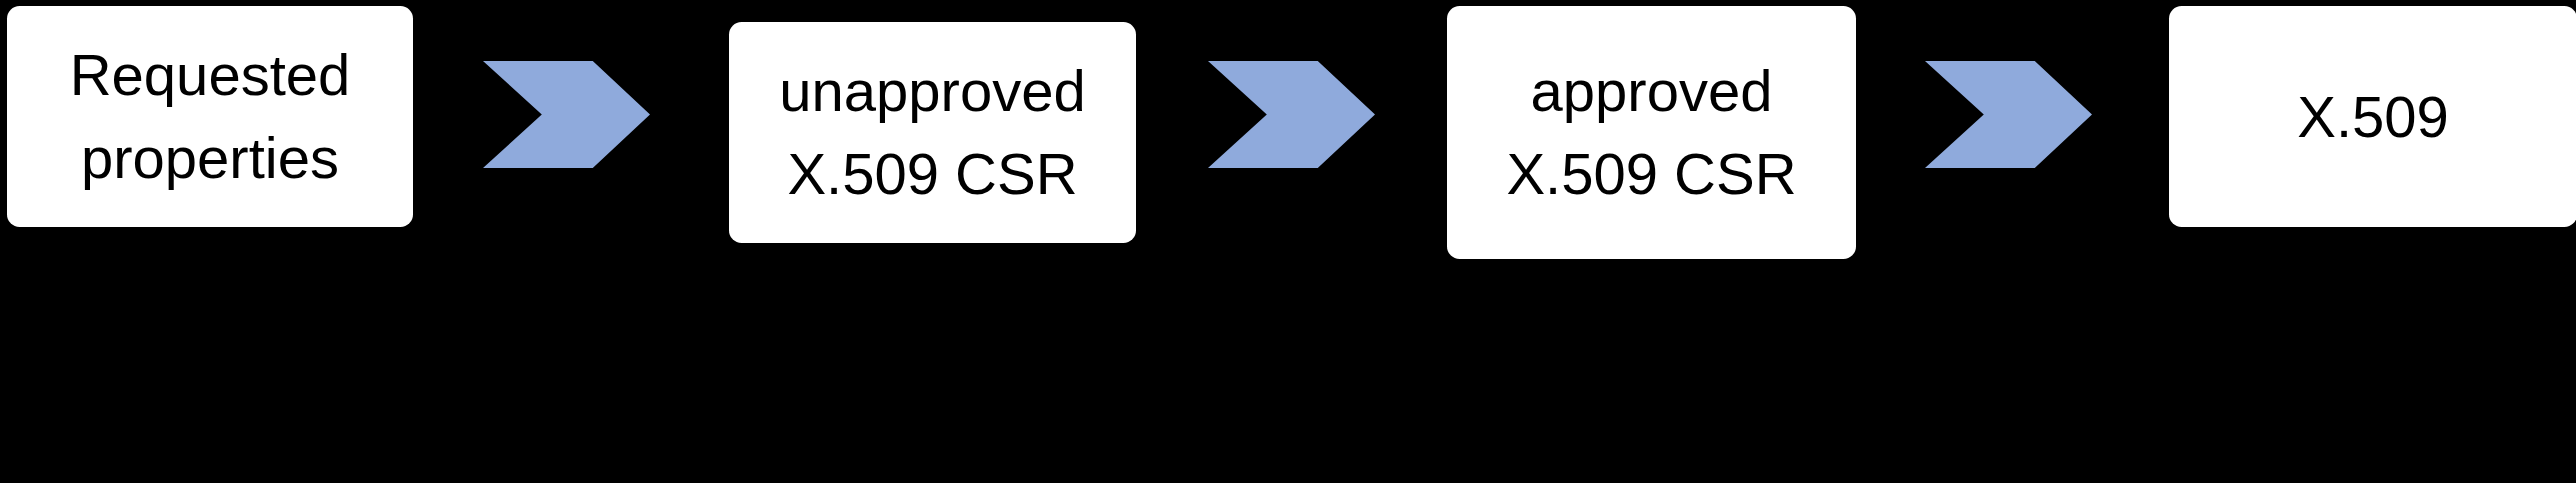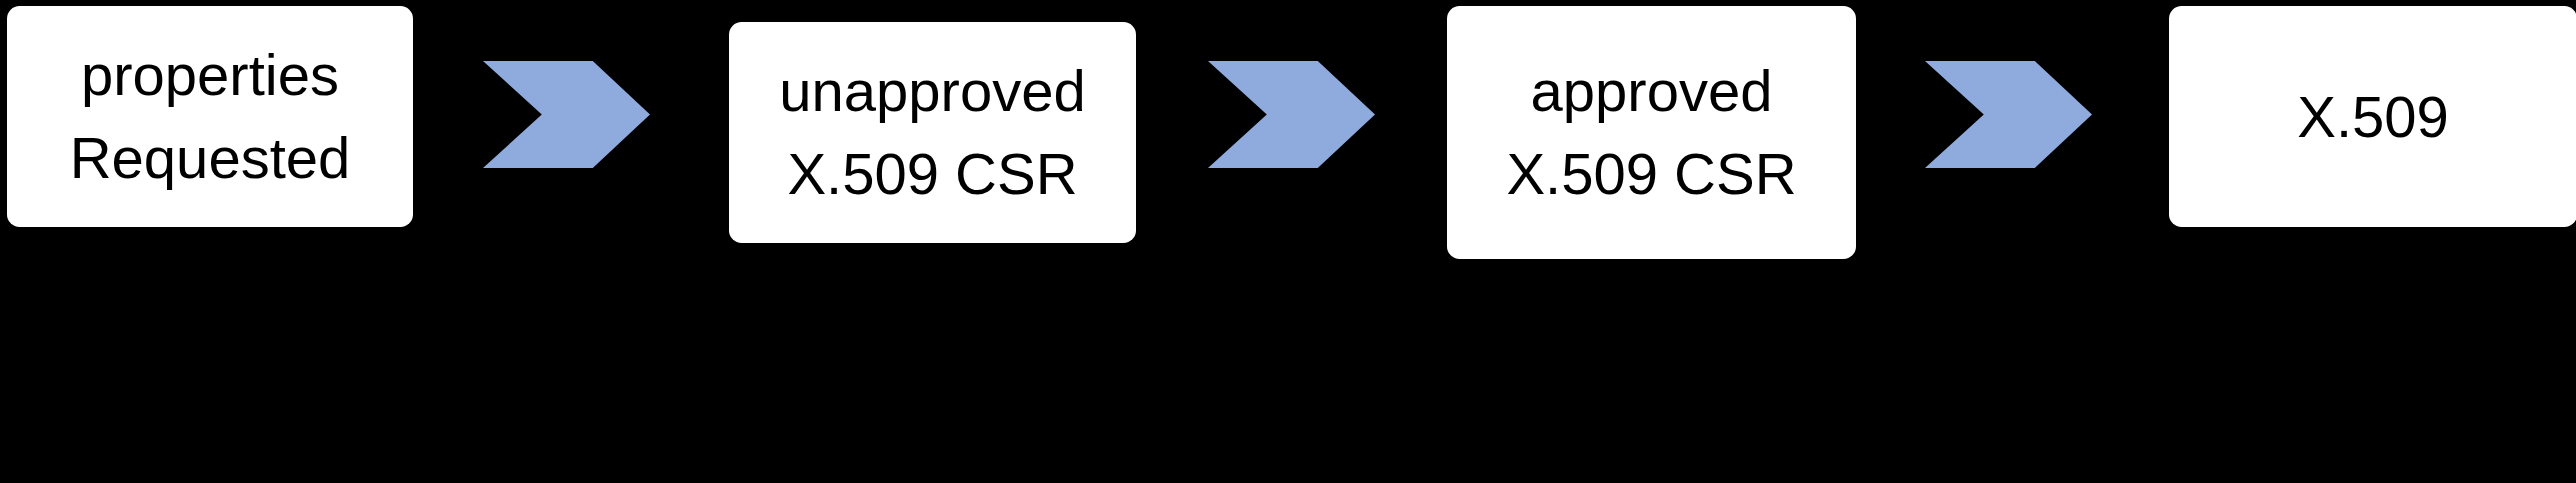--- a/index.html
+++ b/index.html
@@ -53,22 +53,22 @@
   #arrow-0 { left: 483px;  top: 61px; width: 167px; height: 107px; }
   #arrow-1 { left: 1208px; top: 61px; width: 167px; height: 107px; }
   #arrow-2 { left: 1925px; top: 61px; width: 167px; height: 107px; }
 </style>
 </head>
 <body>
 
 <div id="canvas" style="background: rgb(0, 0, 0);">
 
   <div class="node-box" id="box-0" style="background: rgb(255, 255, 255);">
+    <span class="node-line" style="color: rgb(0, 0, 0);">Requested</span>
     <span class="node-line" style="color: rgb(0, 0, 0);">properties</span>
-    <span class="node-line" style="color: rgb(0, 0, 0);">Requested</span>
   </div>
 
   <div class="chevron-arrow" id="arrow-0">
     <svg viewBox="0 0 213 136" preserveAspectRatio="none" aria-hidden="true">
       <polygon points="0,0 140,0 213,68 140,136 0,136 75,68" fill="#8FAADC"></polygon>
     </svg>
   </div>
 
   <div class="node-box" id="box-1" style="background: rgb(255, 255, 255);">
     <span class="node-line" style="color: rgb(0, 0, 0);">unapproved</span>

